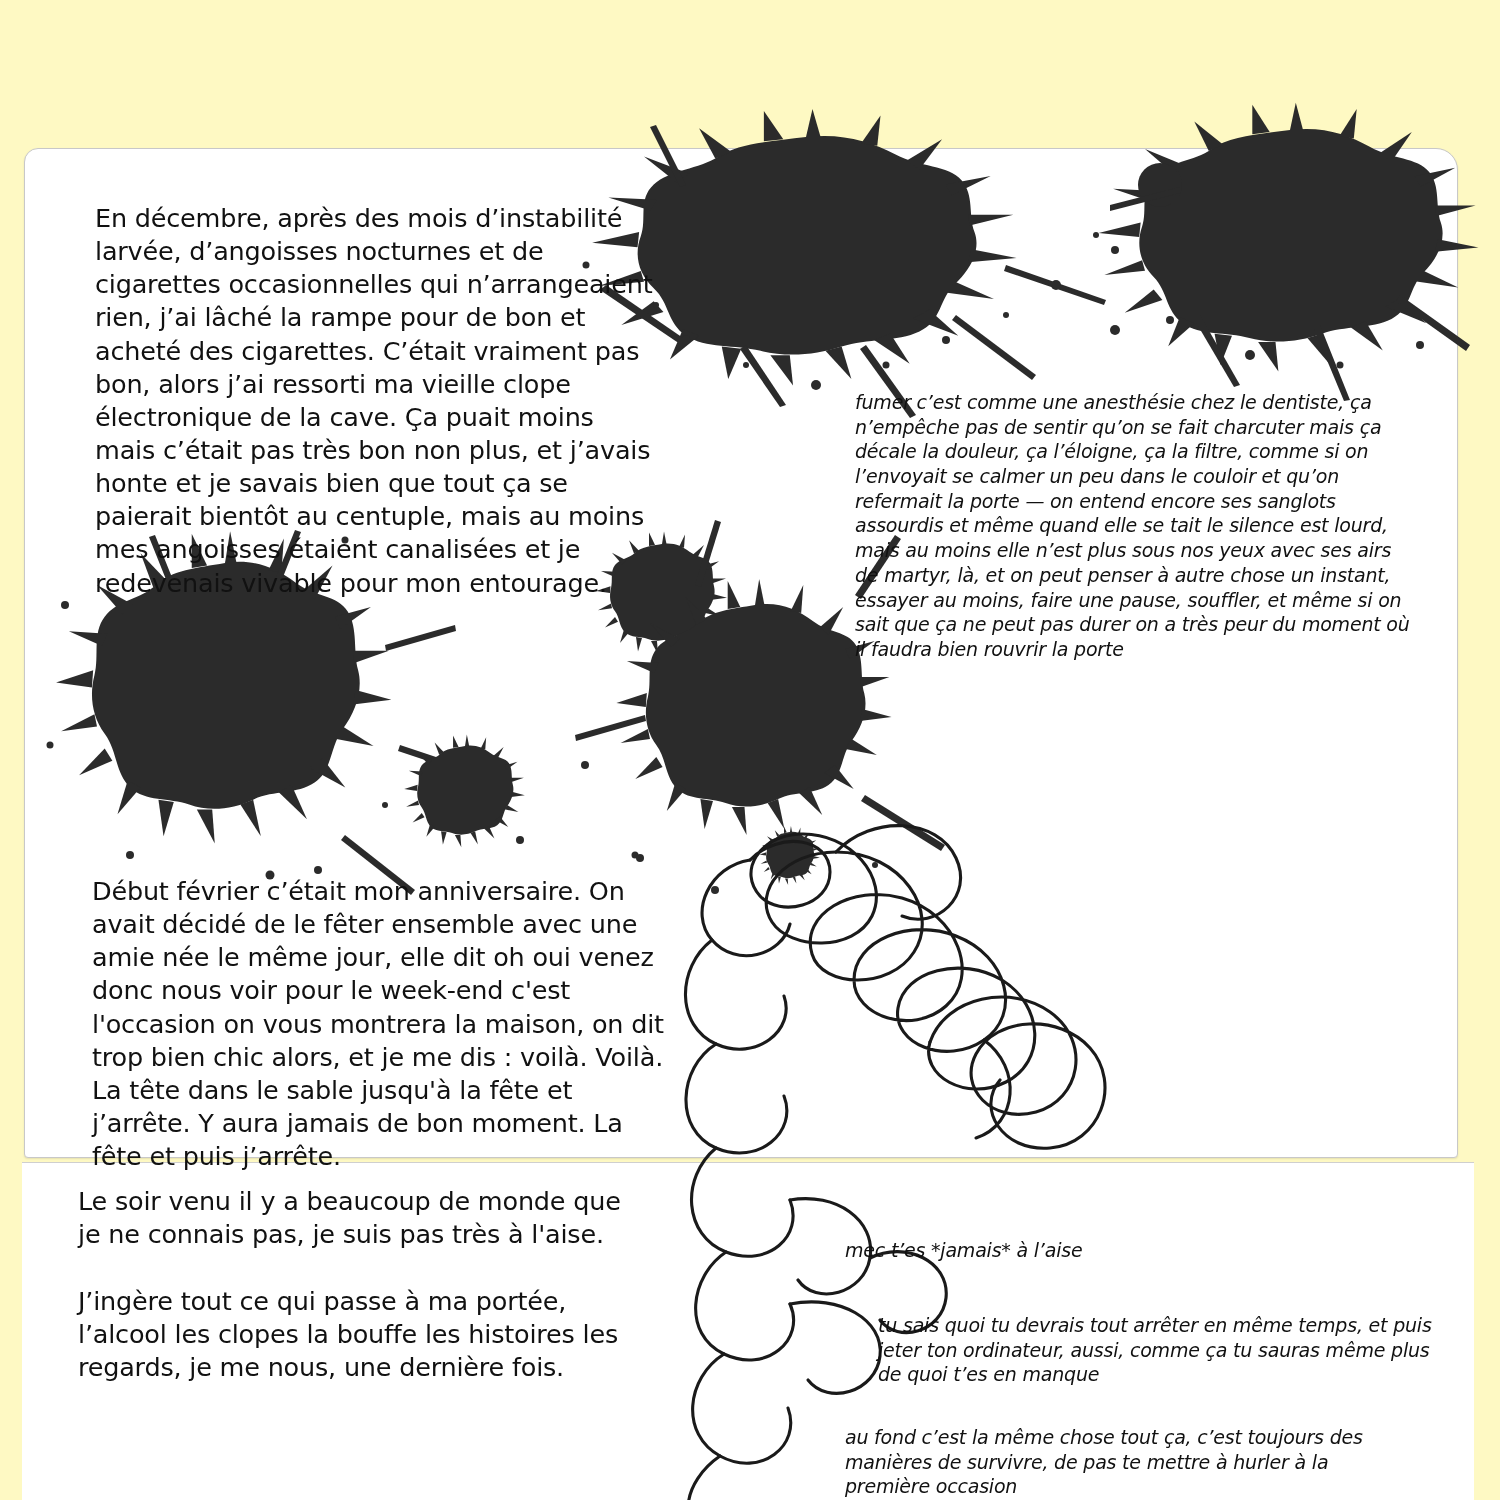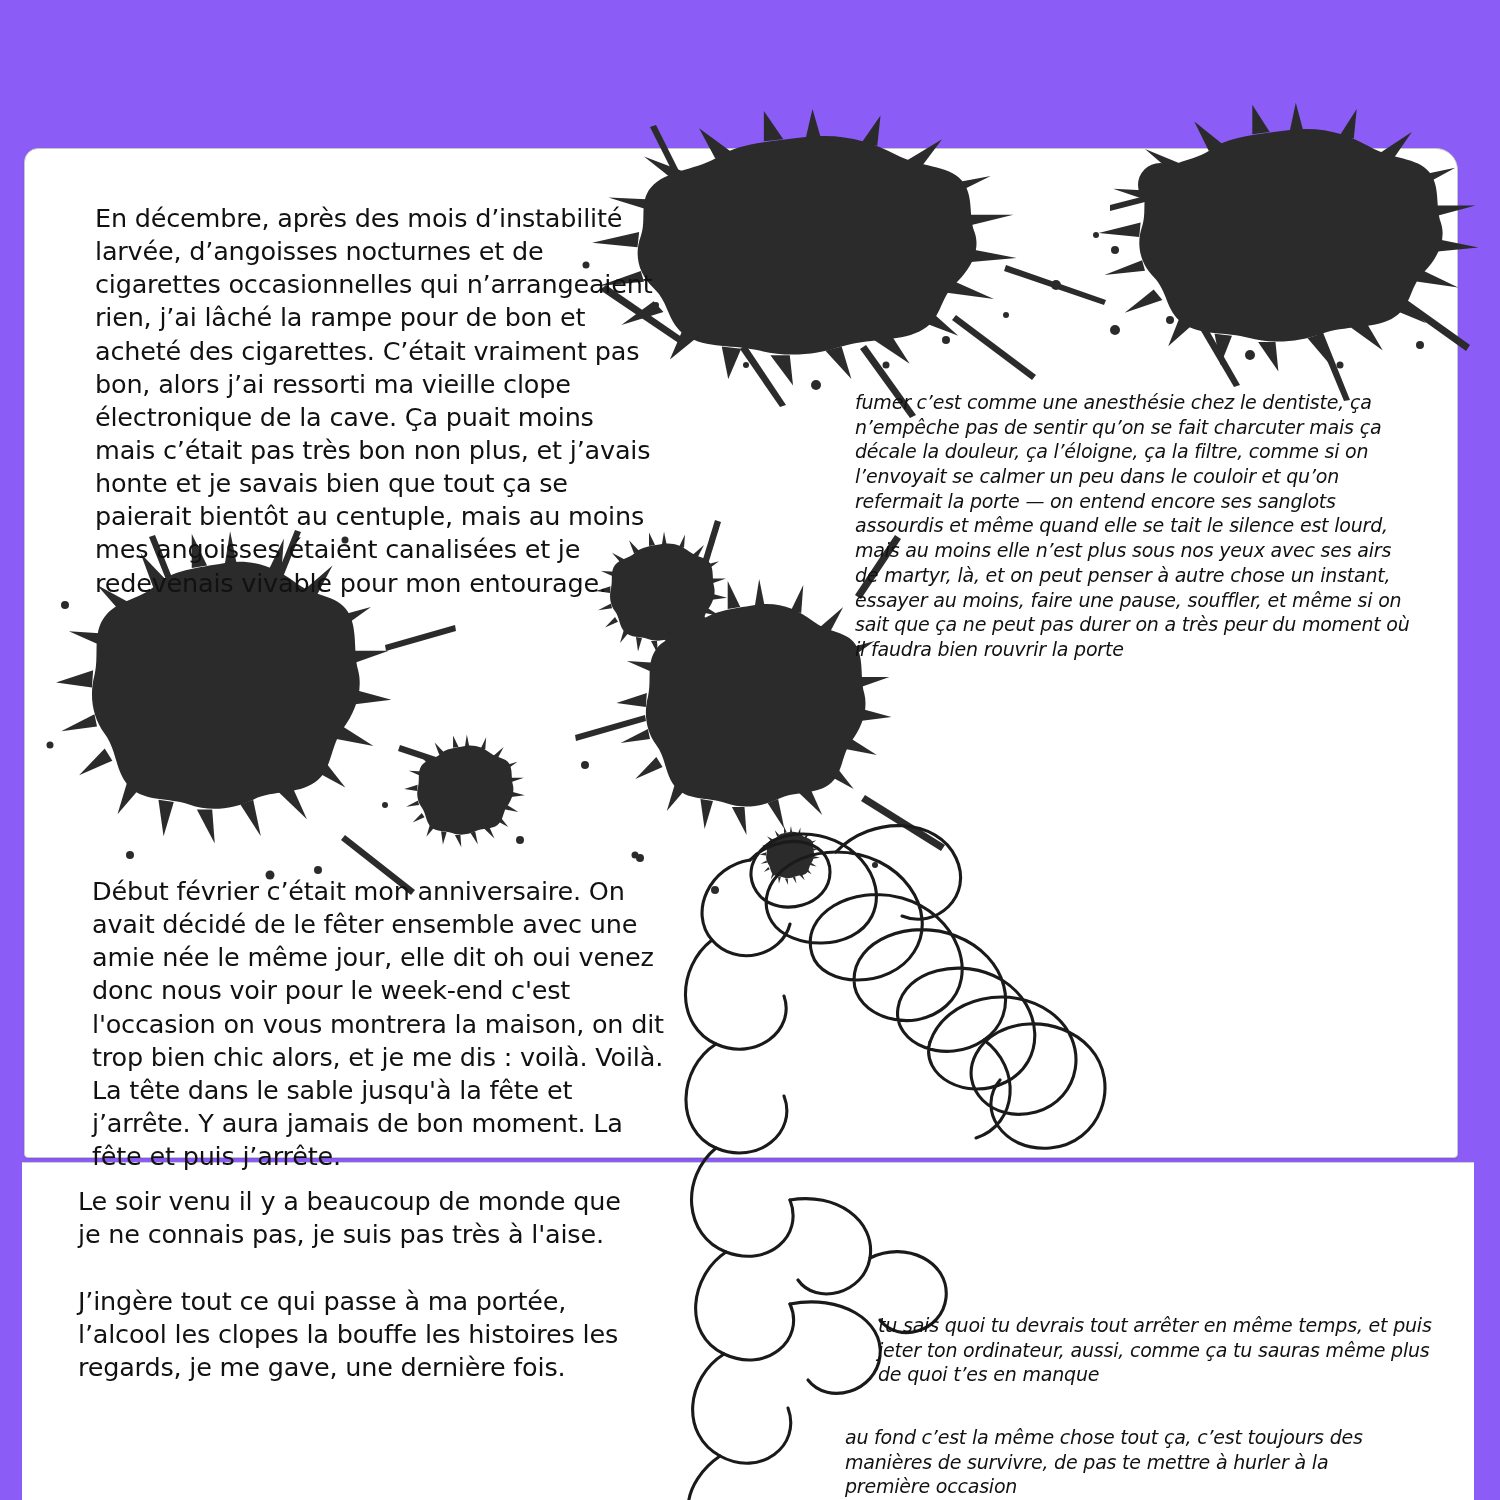--- a/index.html
+++ b/index.html
@@ -4,21 +4,21 @@
 <style>
   html, body {
     margin: 0;
     padding: 0;
     background: #ffffff;
   }
   .page {
     position: relative;
     width: 1500px;
     height: 1500px;
-    background: #8b5cf6;
+    background: #fef9c3;
     overflow: hidden;
     font-family: "DejaVu Sans", sans-serif;
     color: #000;
   }
   
   .sheet-top {
     position: absolute;
     left: 24px;
     top: 148px;
     width: 1432px;
@@ -230,20 +230,21 @@
   </svg>
 
   <div class="txt hand" style="left:95px; top:202px; width:560px;">En décembre, après des mois d’instabilité larvée, d’angoisses nocturnes et de cigarettes occasionnelles qui n’arrangeaient rien, j’ai lâché la rampe pour de bon et acheté des cigarettes. C’était vraiment pas bon, alors j’ai ressorti ma vieille clope électronique de la cave. Ça puait moins mais c’était pas très bon non plus, et j’avais honte et je savais bien que tout ça se paierait bientôt au centuple, mais au moins mes angoisses étaient canalisées et je redevenais vivable pour mon entourage.</div>
 
   <div class="txt hand-italic" style="left:855px; top:390px; width:560px;">fumer c’est comme une anesthésie chez le dentiste, ça n’empêche pas de sentir qu’on se fait charcuter mais ça décale la douleur, ça l’éloigne, ça la filtre, comme si on l’envoyait se calmer un peu dans le couloir et qu’on refermait la porte — on entend encore ses sanglots assourdis et même quand elle se tait le silence est lourd, mais au moins elle n’est plus sous nos yeux avec ses airs de martyr, là, et on peut penser à autre chose un instant, essayer au moins, faire une pause, souffler, et même si on sait que ça ne peut pas durer on a très peur du moment où il faudra bien rouvrir la porte</div>
 
   <div class="txt hand" style="left:92px; top:875px; width:572px;">Début février c’était mon anniversaire. On avait décidé de le fêter ensemble avec une amie née le même jour, elle dit oh oui venez donc nous voir pour le week-end c'est l'occasion on vous montrera la maison, on dit trop bien chic alors, et je me dis : voilà. Voilà. La tête dans le sable jusqu'à la fête et j’arrête. Y aura jamais de bon moment. La fête et puis j’arrête.</div>
 
   <div class="txt hand" style="left:78px; top:1185px; width:572px;">Le soir venu il y a beaucoup de monde que je ne connais pas, je suis pas très à l'aise.</div>
 
-  <div class="txt hand" style="left:78px; top:1285px; width:576px;">J’ingère tout ce qui passe à ma portée, l’alcool les clopes la bouffe les histoires les regards, je me gave, une dernière fois.</div>
-
+  <div class="txt hand" style="left:78px; top:1285px; width:576px;">J’ingère tout ce qui passe à ma portée, l’alcool les clopes la bouffe les histoires les regards, je me nous, une dernière fois.</div>
+
+  <div class="txt hand-italic" style="left:845px; top:1238px; width:560px;">mec t’es *jamais* à l’aise</div>
 
   <div class="txt hand-italic" style="left:878px; top:1313px; width:566px;">tu sais quoi tu devrais tout arrêter en même temps, et puis jeter ton ordinateur, aussi, comme ça tu sauras même plus de quoi t’es en manque</div>
 
   <div class="txt hand-italic" style="left:845px; top:1425px; width:566px;">au fond c’est la même chose tout ça, c’est toujours des manières de survivre, de pas te mettre à hurler à la première occasion</div>
 
 </div>
 
 </body></html>

